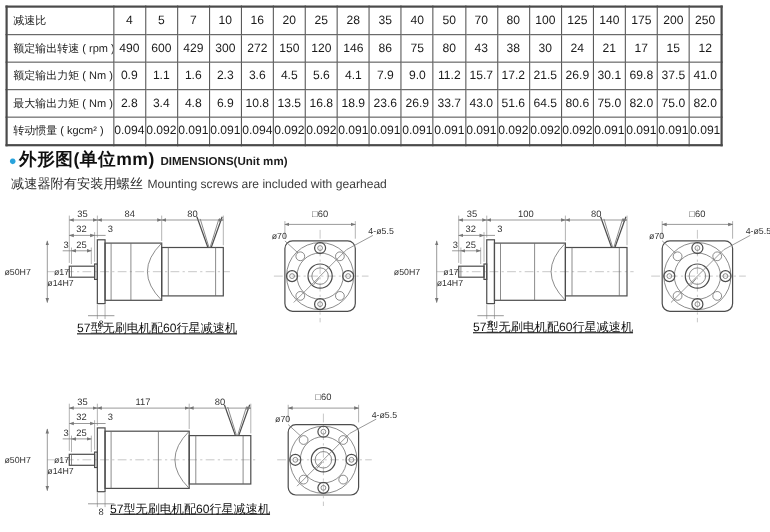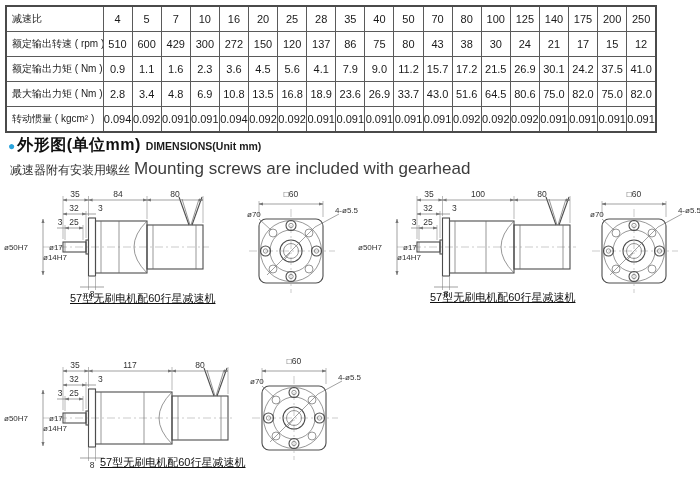--- a/index.html
+++ b/index.html
@@ -13,21 +13,21 @@
              border:2px solid #4a4a4a;}
   table.spec td{border:1px solid #5a5a5a;text-align:center;padding:0;white-space:nowrap;overflow:hidden;}
   table.spec td.rl{text-align:left;padding-left:5px;font-size:10px;color:#222;}
 
   
   .head{position:absolute;left:8px;top:135px;white-space:nowrap;text-align:right;}
   .bullet{color:#29a3dc;font-size:12px;margin-right:2px;}
   .t-cn{font-size:16px;font-weight:bold;color:#101010;letter-spacing:0.5px;}
   .t-en{font-size:10.5px;font-weight:bold;color:#1c1c1c;margin-left:5px;}
   .note{position:absolute;left:10px;top:159px;white-space:nowrap;font-size:12px;color:#2e2e2e;}
-  .note .en{font-size:17px;color:#3c3c3c;margin-left:4px;}
+  .note .en{font-size:11px;color:#3c3c3c;margin-left:4px;}
 
   
   svg{position:absolute;overflow:visible;}
   .body-line{stroke:#4d4d4d;stroke-width:1.1;fill:none;}
   .thin-line{stroke:#6a6a6a;stroke-width:0.7;fill:none;}
   .ext{stroke:#8a8a8a;stroke-width:0.6;}
   .dim{stroke:#7a7a7a;stroke-width:0.7;marker-start:url(#arr);marker-end:url(#arr);}
   .pln{stroke:#7a7a7a;stroke-width:0.7;}
   .cl{stroke:#aaaaaa;stroke-width:0.6;stroke-dasharray:8 3 2 3;}
   text.dtx{font-family:"Liberation Sans","DejaVu Sans",sans-serif;font-size:8.5px;fill:#333;}
@@ -88,28 +88,28 @@
           <td>80</td>
           <td>100</td>
           <td>125</td>
           <td>140</td>
           <td>175</td>
           <td>200</td>
           <td>250</td>
         </tr>
         <tr>
           <td class="rl">额定输出转速 ( rpm )</td>
-          <td>510</td>
+          <td>490</td>
           <td>600</td>
           <td>429</td>
           <td>300</td>
           <td>272</td>
           <td>150</td>
           <td>120</td>
-          <td>137</td>
+          <td>146</td>
           <td>86</td>
           <td>75</td>
           <td>80</td>
           <td>43</td>
           <td>38</td>
           <td>30</td>
           <td>24</td>
           <td>21</td>
           <td>17</td>
           <td>15</td>
@@ -126,21 +126,21 @@
           <td>5.6</td>
           <td>4.1</td>
           <td>7.9</td>
           <td>9.0</td>
           <td>11.2</td>
           <td>15.7</td>
           <td>17.2</td>
           <td>21.5</td>
           <td>26.9</td>
           <td>30.1</td>
-          <td>24.2</td>
+          <td>69.8</td>
           <td>37.5</td>
           <td>41.0</td>
         </tr>
         <tr>
           <td class="rl">最大输出力矩 ( Nm )</td>
           <td>2.8</td>
           <td>3.4</td>
           <td>4.8</td>
           <td>6.9</td>
           <td>10.8</td>

